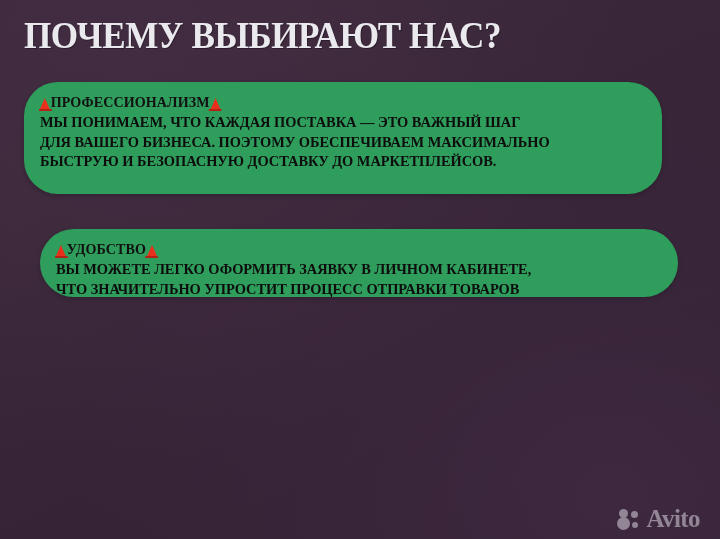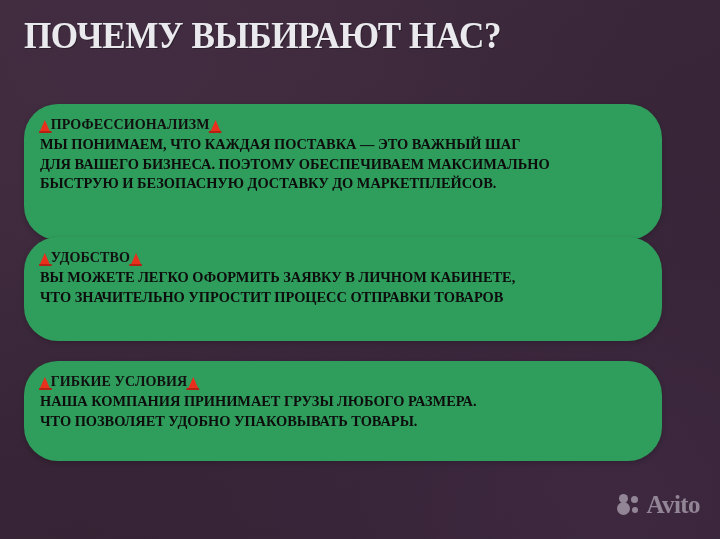--- a/index.html
+++ b/index.html
@@ -47,22 +47,22 @@
   .card {
     position: absolute;
     left: 24px;
     width: 638px;
     background: #2f9d5c;
     border-radius: 34px;
     box-sizing: border-box;
     padding: 12px 16px 12px 16px;
     box-shadow: 0 2px 5px rgba(0,0,0,0.18);
   }
-  #card-0 { top: 104px;  height: 136px; }
-  #card-1 { top: 237px;  height: 104px;  }
+  #card-0 { top: 82px;  height: 112px; }
+  #card-1 { top: 229px;  height: 68px; margin-left: 16px;  }
   #card-2 { top: 361px;  height: 100px; }
 
   .card-heading {
     font-size: 14.5px;
     line-height: 17px;
     font-weight: 700;
     color: #111111;
     letter-spacing: 0.1px;
     white-space: nowrap;
     display: flex;
@@ -102,23 +102,23 @@
     letter-spacing: -0.05px;
     transform: scaleX(0.975);
     transform-origin: left center;
     white-space: pre-line;
   }
 
   
   #avito {
     position: absolute;
     right: 20px;
-    bottom: 22px;
+    bottom: 8px;
     display: flex;
-    align-items: center;
+    align-items: flex-end;
     opacity: 0.55;
   }
   #avito-mark {
     position: relative;
     width: 26px;
     height: 22px;
     margin-right: 4px;
     flex: 0 0 auto;
   }
   #avito-mark i {
@@ -160,29 +160,20 @@
   <div class="card" id="card-1">
     <div class="card-heading">
       <span class="cone-icon"></span>
       <span class="htext">УДОБСТВО</span>
       <span class="cone-icon"></span>
     </div>
     <div class="card-body">ВЫ МОЖЕТЕ ЛЕГКО ОФОРМИТЬ ЗАЯВКУ В ЛИЧНОМ КАБИНЕТЕ,
 ЧТО ЗНАЧИТЕЛЬНО УПРОСТИТ ПРОЦЕСС ОТПРАВКИ ТОВАРОВ</div>
   </div>
 
-  <div class="card" id="card-2">
-    <div class="card-heading">
-      <span class="cone-icon"></span>
-      <span class="htext">ГИБКИЕ УСЛОВИЯ</span>
-      <span class="cone-icon"></span>
-    </div>
-    <div class="card-body">НАША КОМПАНИЯ ПРИНИМАЕТ ГРУЗЫ ЛЮБОГО РАЗМЕРА.
-ЧТО ПОЗВОЛЯЕТ УДОБНО УПАКОВЫВАТЬ ТОВАРЫ.</div>
-  </div>
 
   <div id="avito">
     <span id="avito-mark">
       <i class="c-med"></i>
       <i class="c-big"></i>
       <i class="c-sm1"></i>
       <i class="c-sm2"></i>
     </span>
     <span id="avito-word">Avito</span>
   </div>

